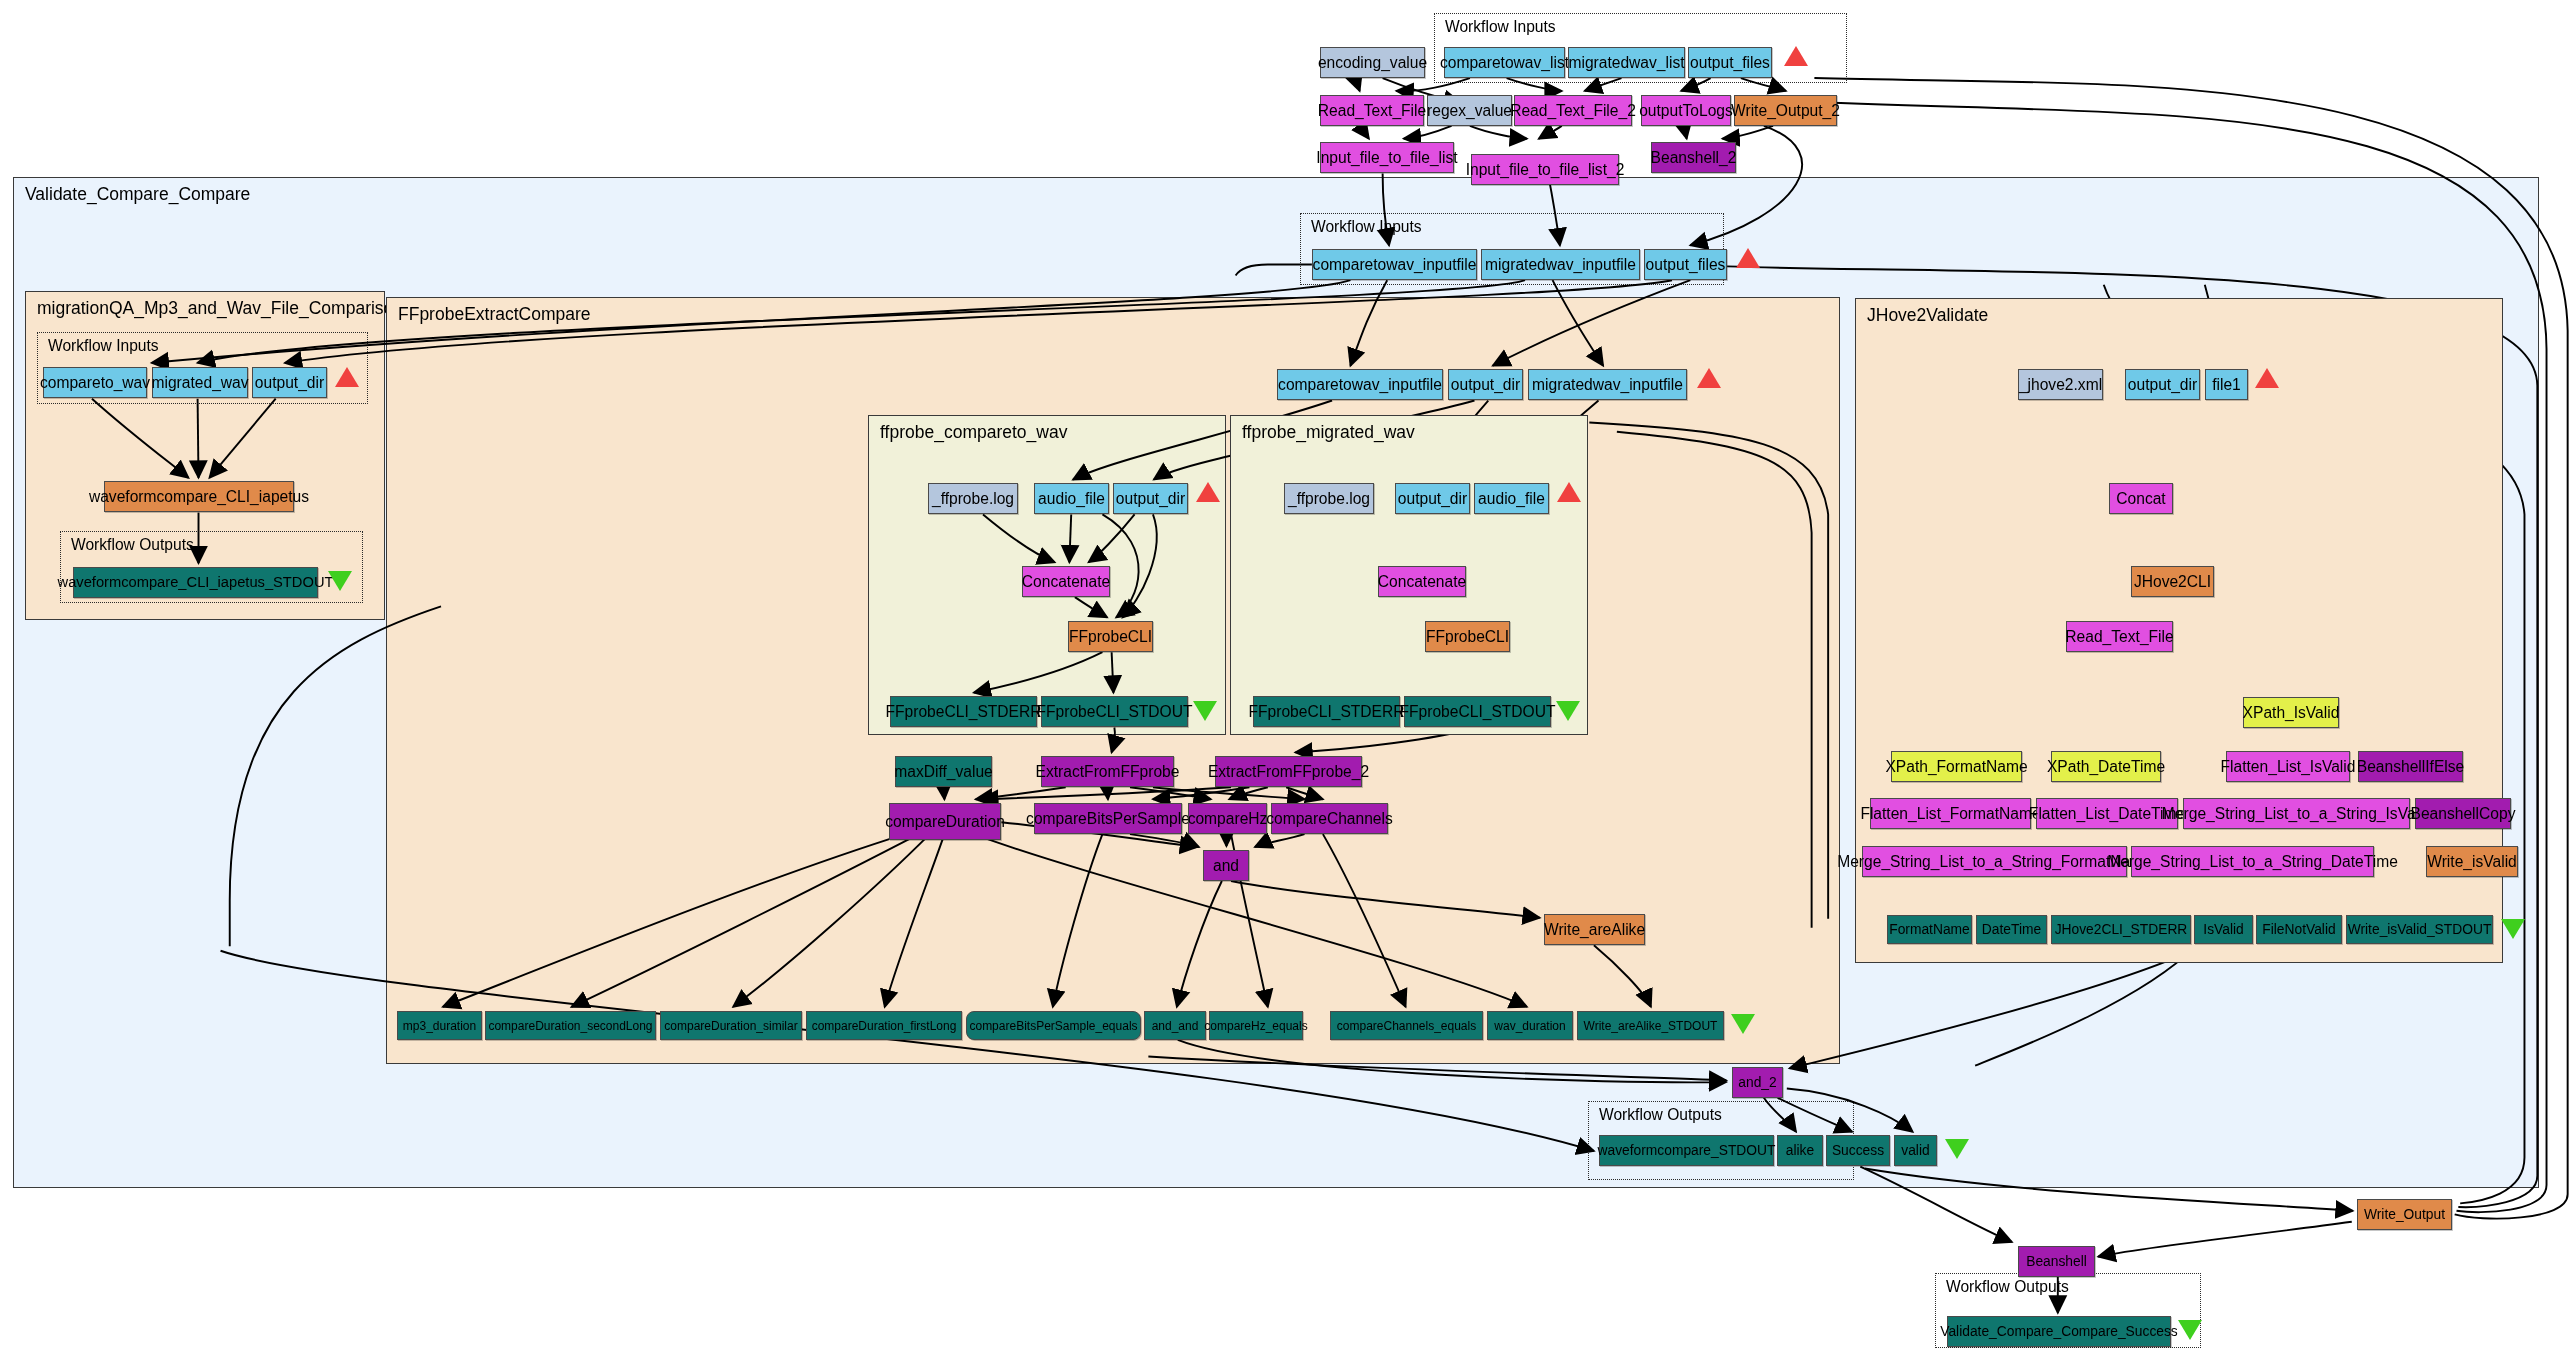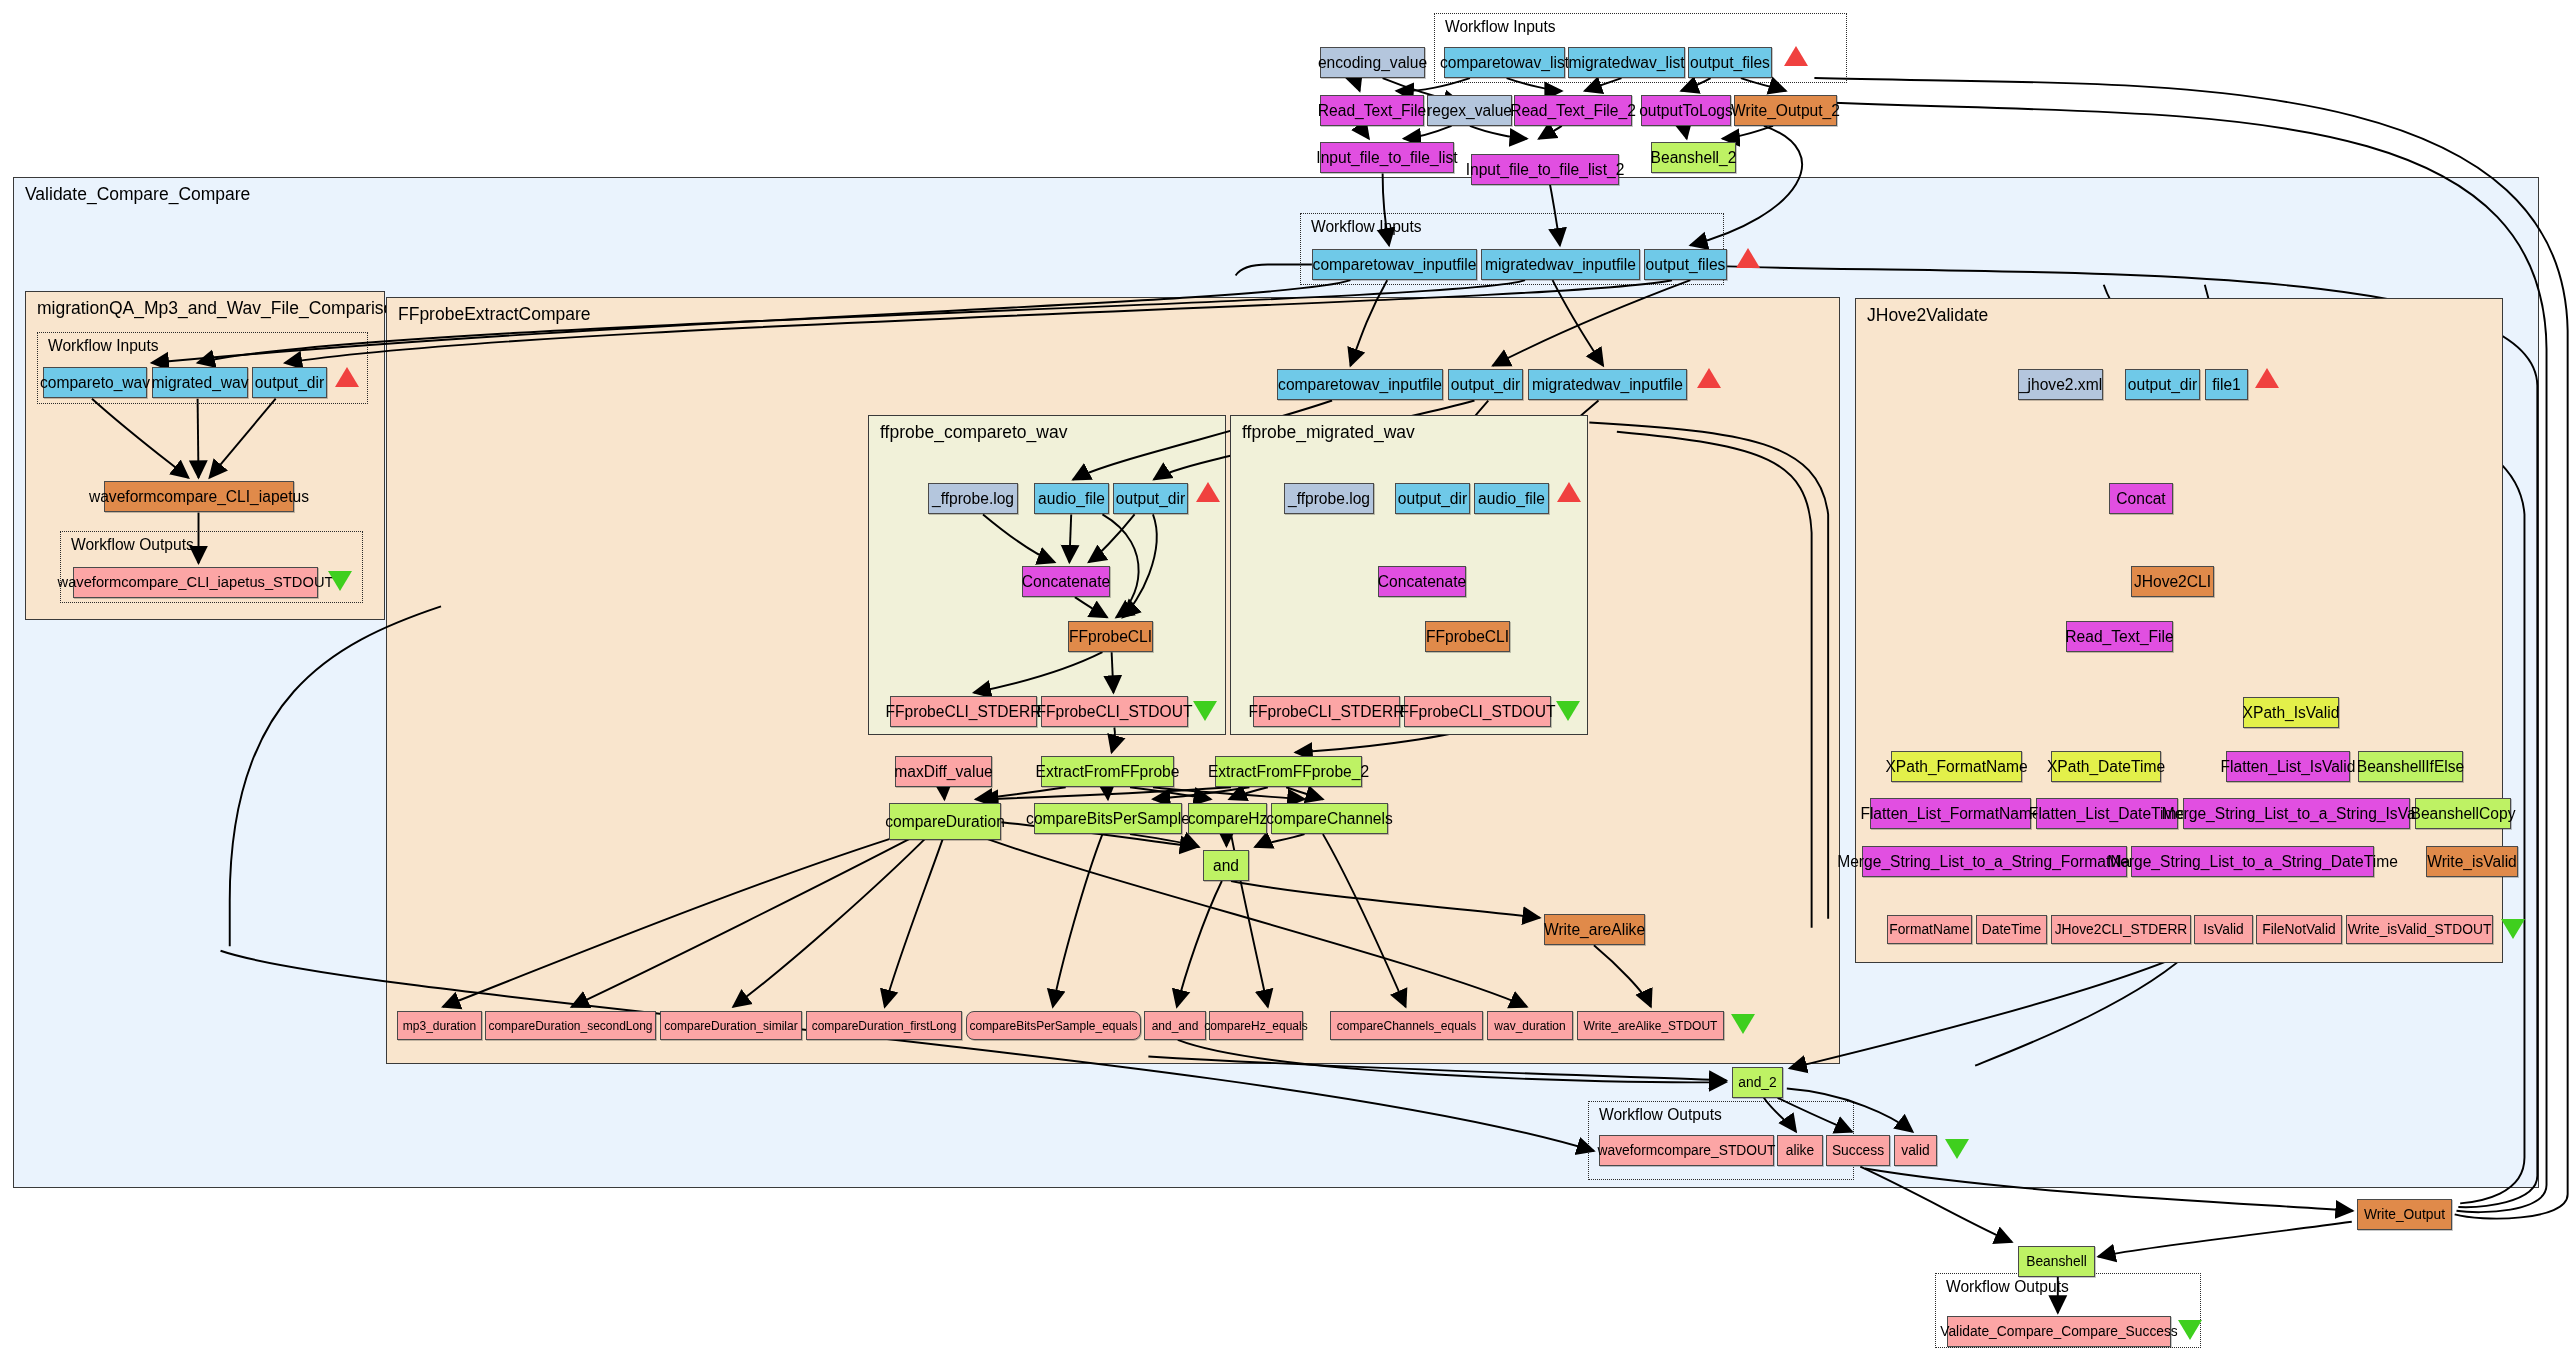--- a/index.html
+++ b/index.html
@@ -18,24 +18,24 @@
   .dash > .dlabel{position:absolute;left:10px;top:3.7px;font-size:15.6px;color:#000;white-space:nowrap;}
 
   
   .n{position:absolute;box-sizing:border-box;border:1.8px solid #4a4a4a;
      display:flex;align-items:center;justify-content:center;
      text-align:center;color:#000;white-space:nowrap;z-index:6;
      box-shadow:0.9px 0.9px 0 rgba(0,0,0,.25);}
   .n span{display:block;line-height:1;}
 
   .t-in      {background:#6fc9e8;}   
-  .t-out     {background:#fca5a5;}   
+  .t-out     {background:#0f766e;}   
   .t-const   {background:#b4c6dd;}   
   .t-proc    {background:#e08a4a;}   
-  .t-bean    {background:#bef264;}   
+  .t-bean    {background:#a21caf;}   
   .t-magenta {background:#e14fe1;}   
   .t-xpath   {background:#e3f04a;}   
 
   
   .tri{position:absolute;width:0;height:0;z-index:7;}
   .tri-up{border-left:12px solid transparent;border-right:12px solid transparent;
           border-bottom:20px solid #f0413f;}
   .tri-dn{border-left:12px solid transparent;border-right:12px solid transparent;
           border-top:20px solid #3fcf1e;}
   .tri-up::after,.tri-dn::after{content:"";}

